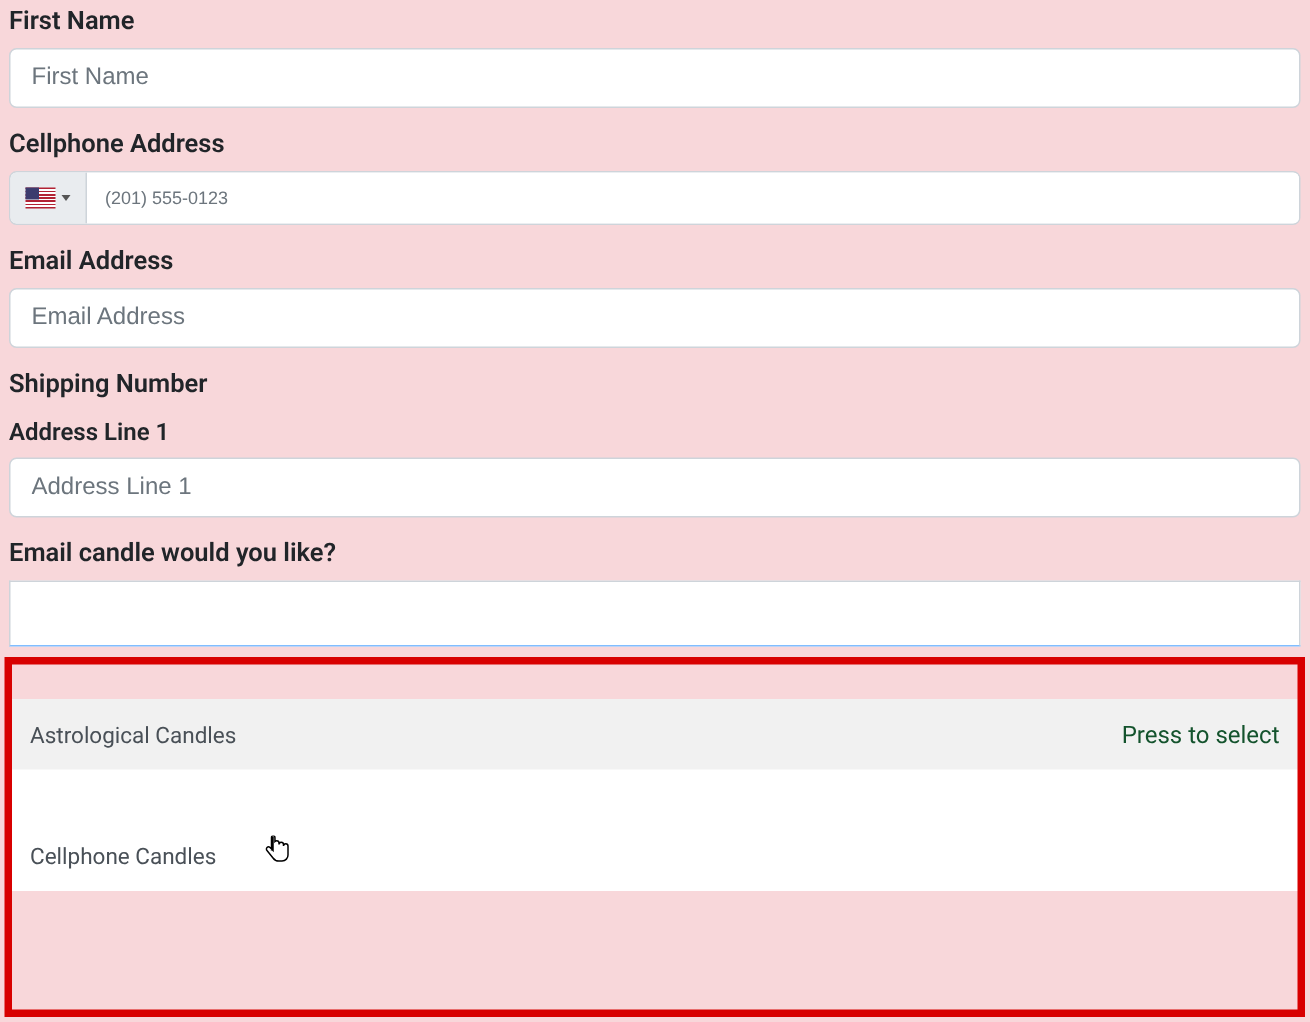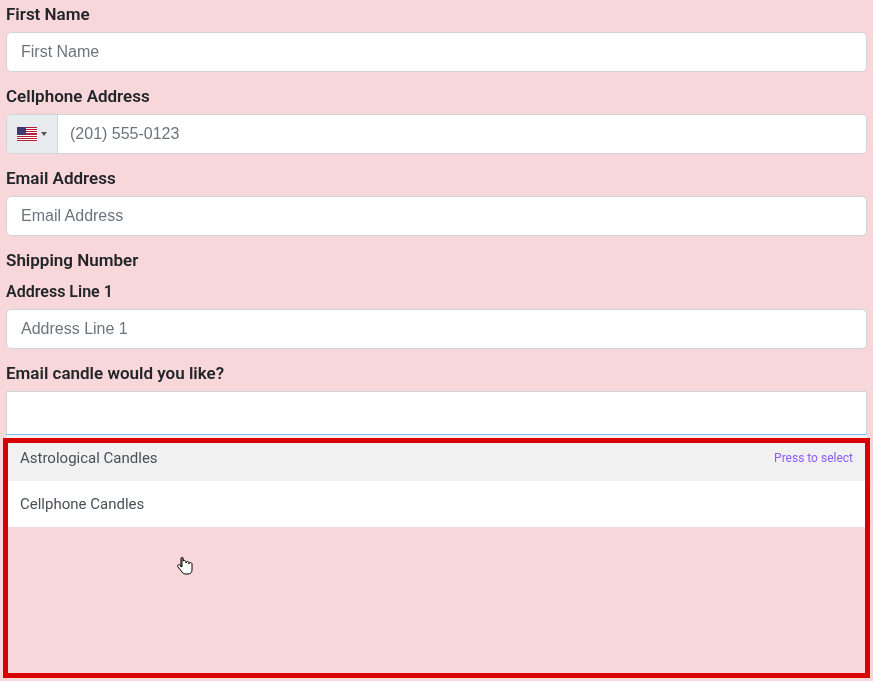--- a/index.html
+++ b/index.html
@@ -102,21 +102,21 @@
       border-left: 3px solid transparent;
       border-right: 3px solid transparent;
       border-top: 4px solid #555;
       width: 0;
       height: 0;
     }
     .phone-input {
       flex: 1;
       border: none;
       padding: 10px 12px;
-      font-size: 16px;
+      font-size: 12px;
       outline: none;
       color: #495057;
     }
     .phone-input::placeholder {
       color: #6c757d;
     }
     .highlight-box {
       position: absolute;
       left: 3px;
       right: 3px;
@@ -142,27 +142,28 @@
       width: 100%;
     }
     .dropdown-item {
       padding: 14px 14px;
       font-size: 15px;
       color: #495057;
       display: flex;
       justify-content: space-between;
       align-items: center;
       cursor: pointer;
+      margin-top: 35px;
     }
     .dropdown-item.hovered {
       background: #f1f1f1;
     }
     .press-hint {
-      font-size: 12px;
-      color: #8b5cf6;
+      font-size: 16px;
+      color: #14532d;
     }
     .cursor {
       position: absolute;
       left: 176px;
       top: 557px;
       z-index: 100;
       pointer-events: none;
     }
   </style>
 </head>

